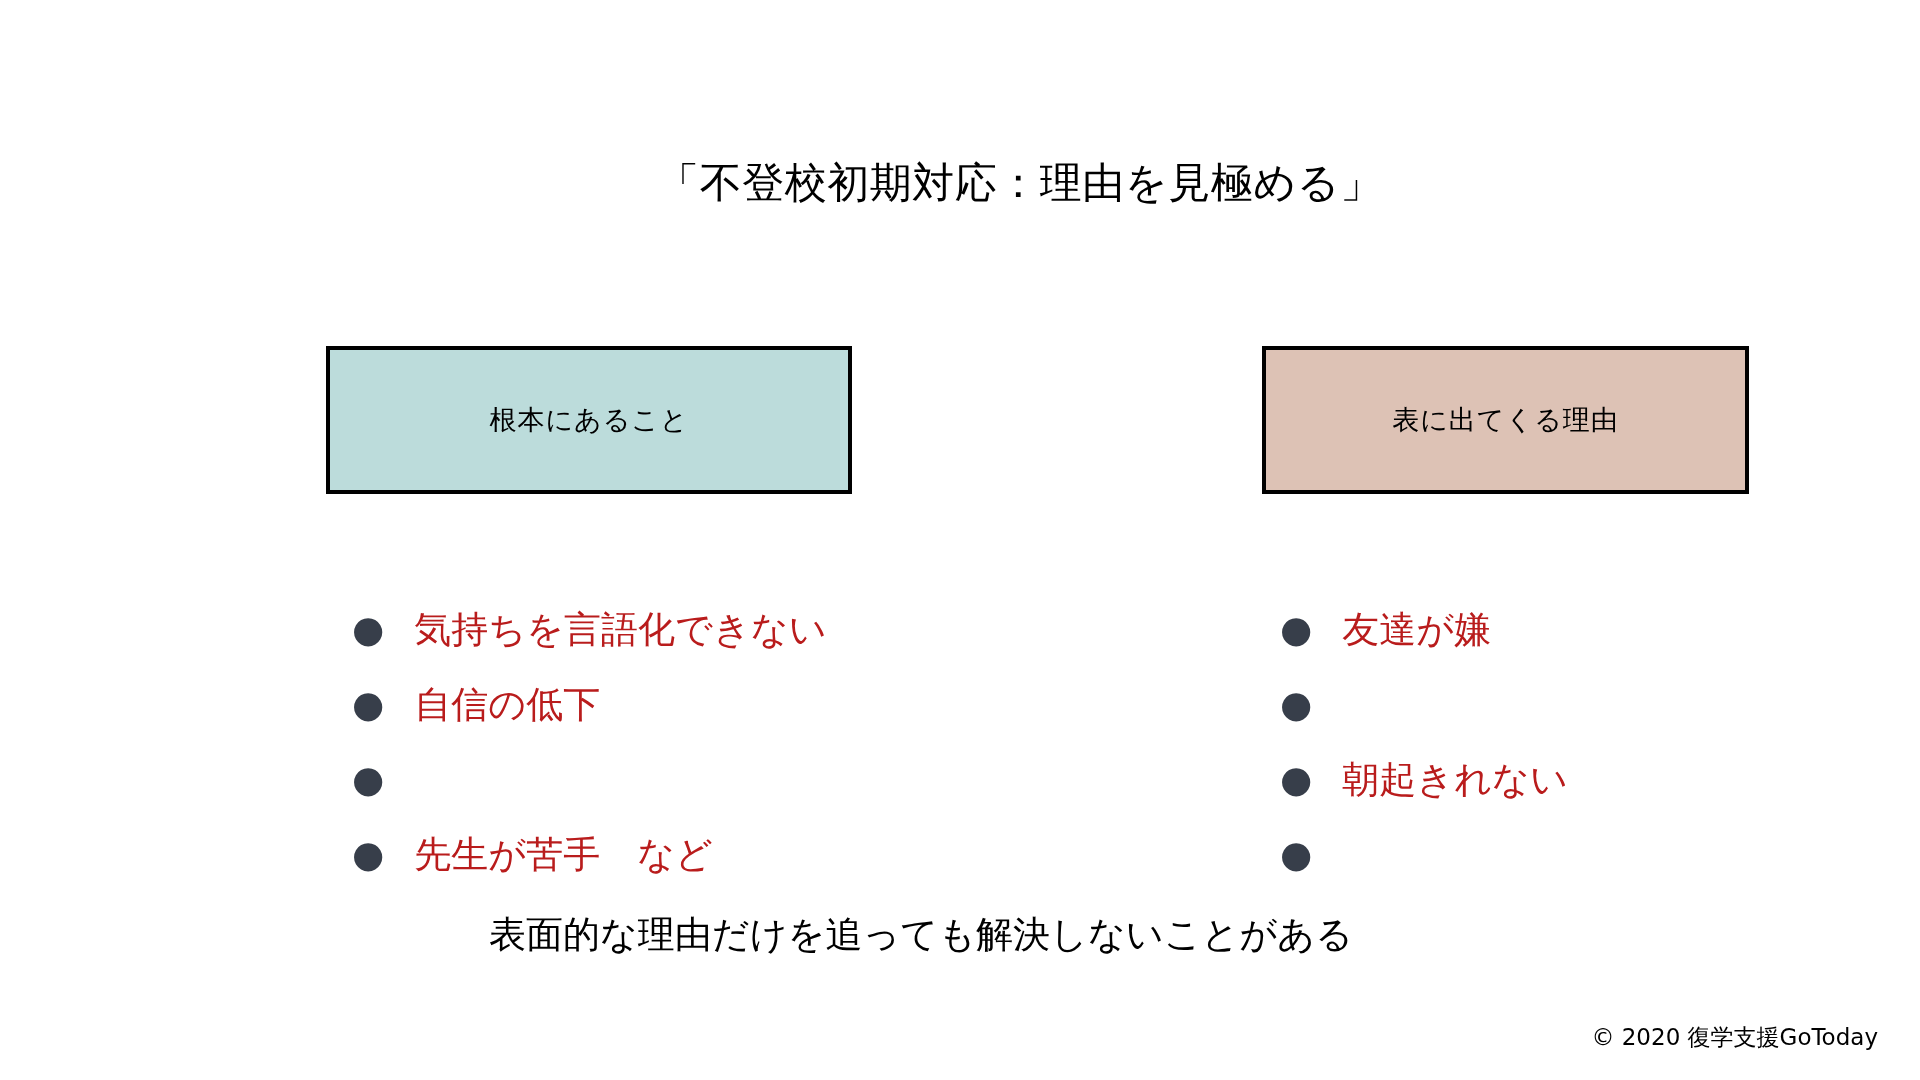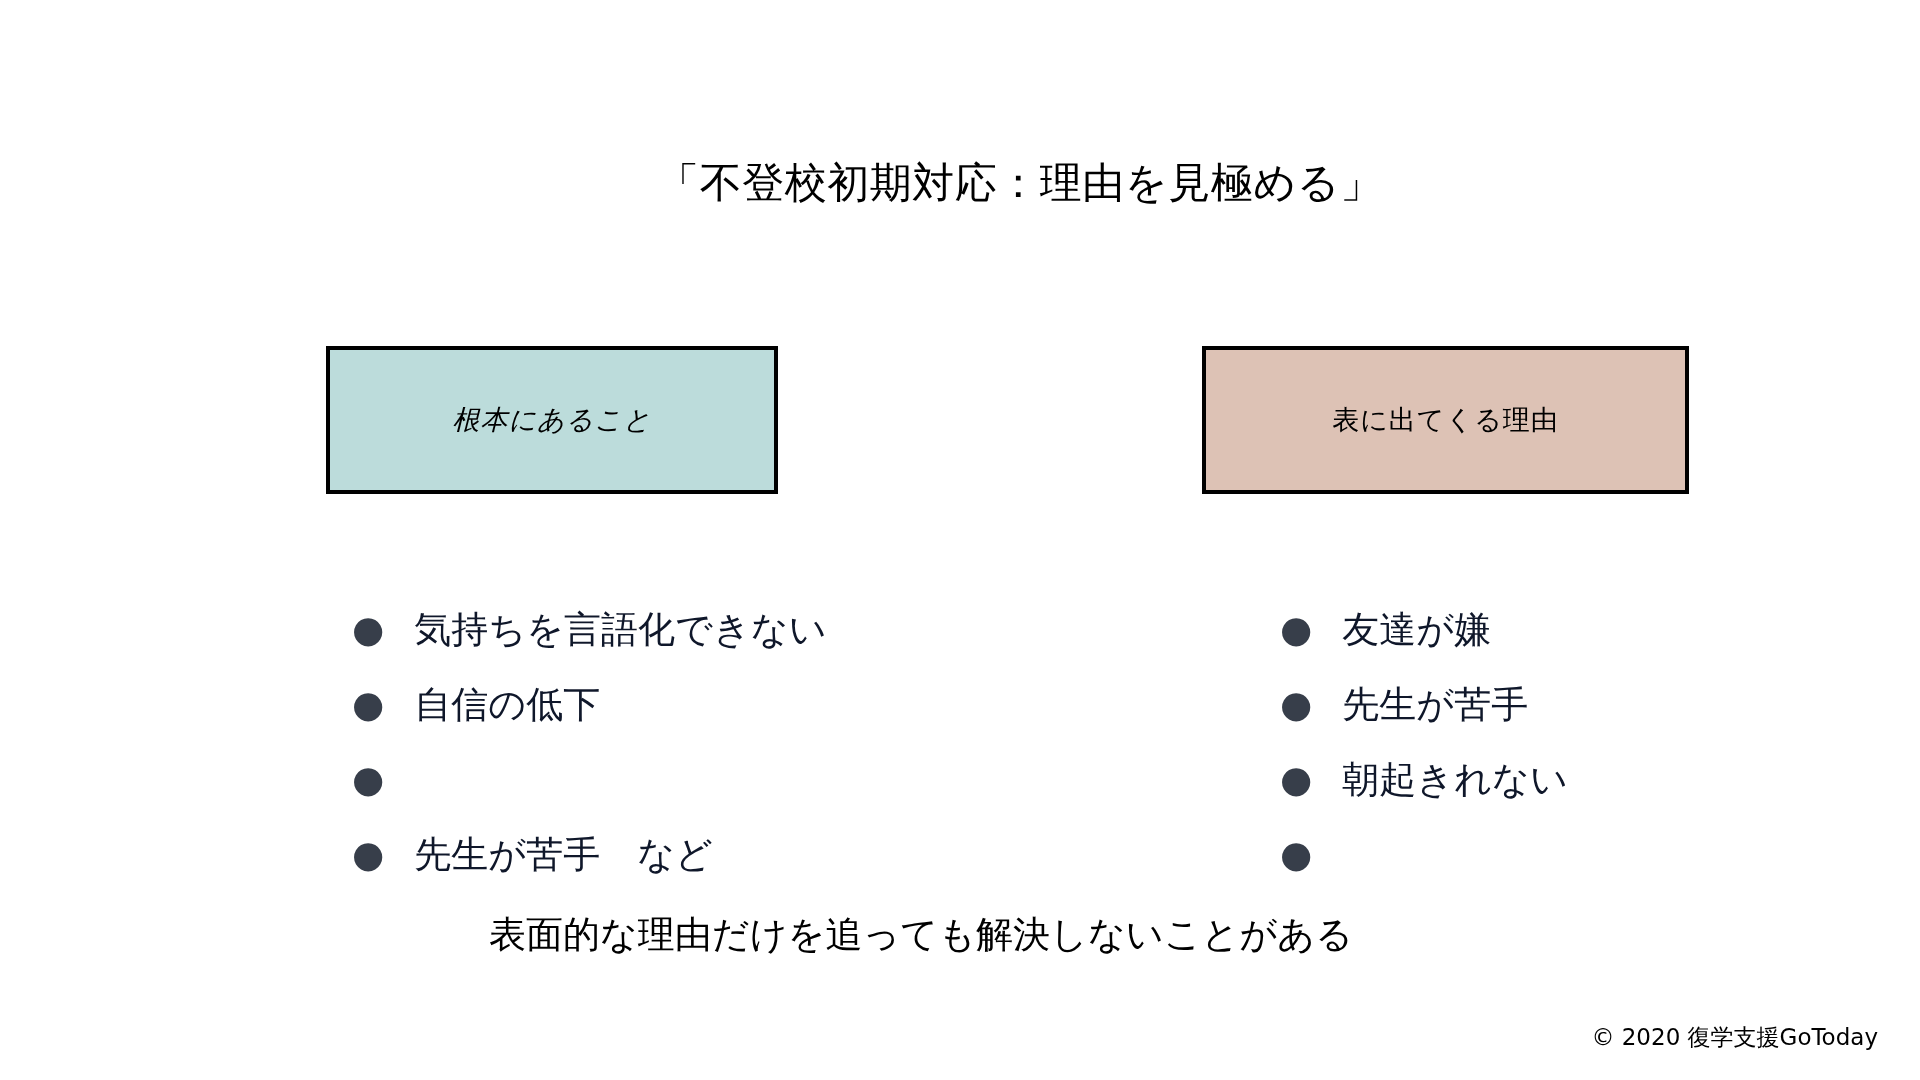--- a/index.html
+++ b/index.html
@@ -55,28 +55,27 @@
     line-height:36px;
     font-weight:400;
     color:#000000;
     letter-spacing:1px;
     white-space:nowrap;
   }
 
   .box-left {
     left:266px;
     top:286px;
-    width:452px;
+    width:526px;
     height:148px;
     background:#bcdcdb;
-    font-style:italic;
   }
 
   .box-right {
-    left:1142px;
+    left:1202px;
     top:286px;
     width:487px;
     height:148px;
     background:#ddc2b5;
   }
 
   
   .bullet-col {
     position:absolute;
     top:510px;
@@ -96,21 +95,21 @@
   }
 
   .bullet-dot {
     color:#373e4a;
     font-size:37px;
     line-height:60px;
     flex:0 0 auto;
   }
 
   .bullet-text {
-    color:#0f172a;
+    color:#b91c1c;
     flex:0 0 auto;
     text-align:center;
   }
 
   
   .caption {
     position:absolute;
     left:0;
     top:850px;
     width:1722px;
@@ -174,21 +173,20 @@
 
   <div class="bullet-col col-right">
 
     <div class="bullet-item">
       <span class="bullet-dot">●</span>
       <span class="bullet-text">友達が嫌</span>
     </div>
 
     <div class="bullet-item">
       <span class="bullet-dot">●</span>
-      <span class="bullet-text">先生が苦手</span>
     </div>
 
     <div class="bullet-item">
       <span class="bullet-dot">●</span>
       <span class="bullet-text">朝起きれない</span>
     </div>
 
     <div class="bullet-item">
       <span class="bullet-dot">●</span>
     </div>

